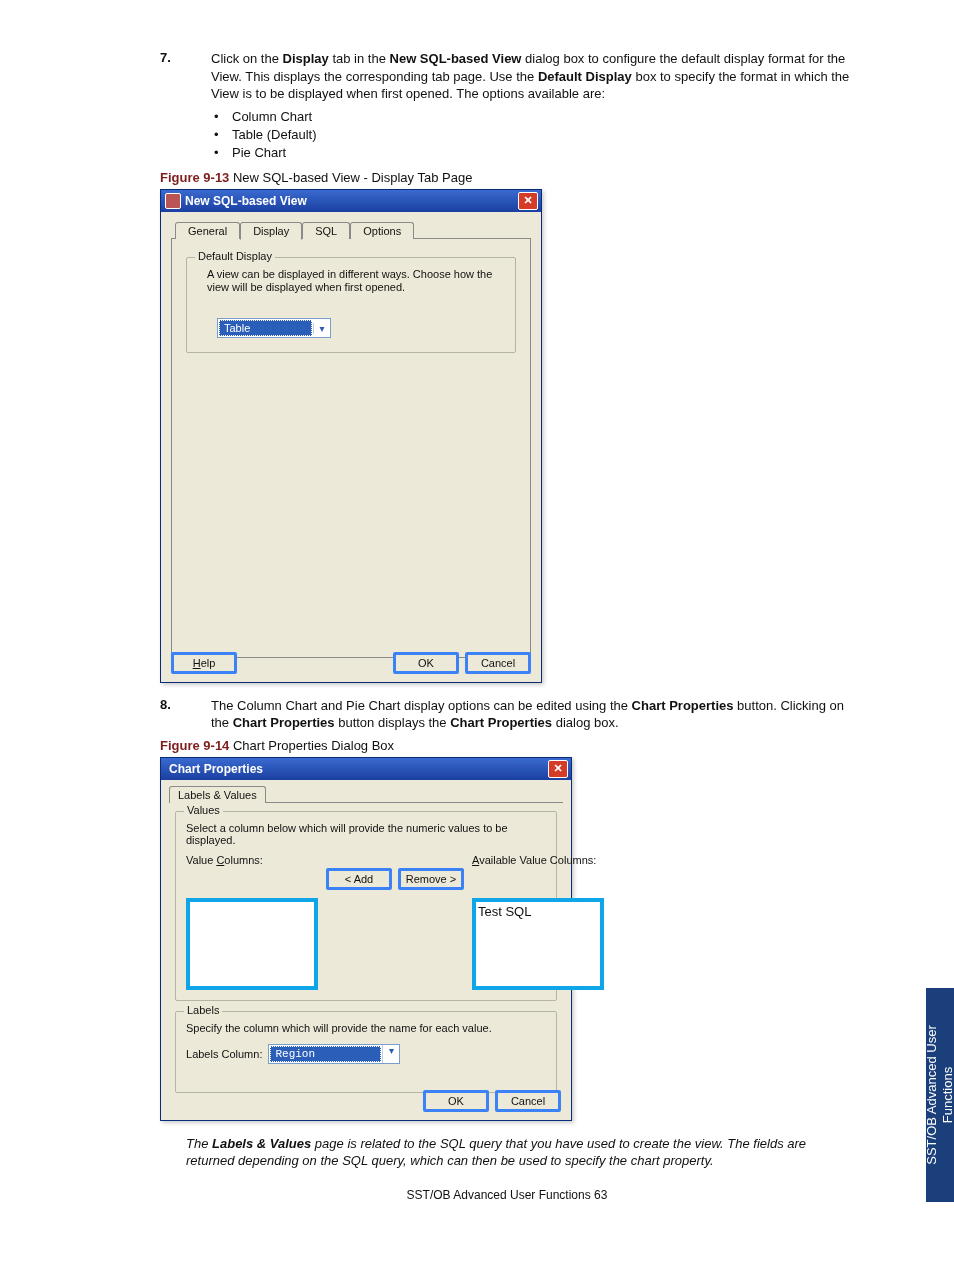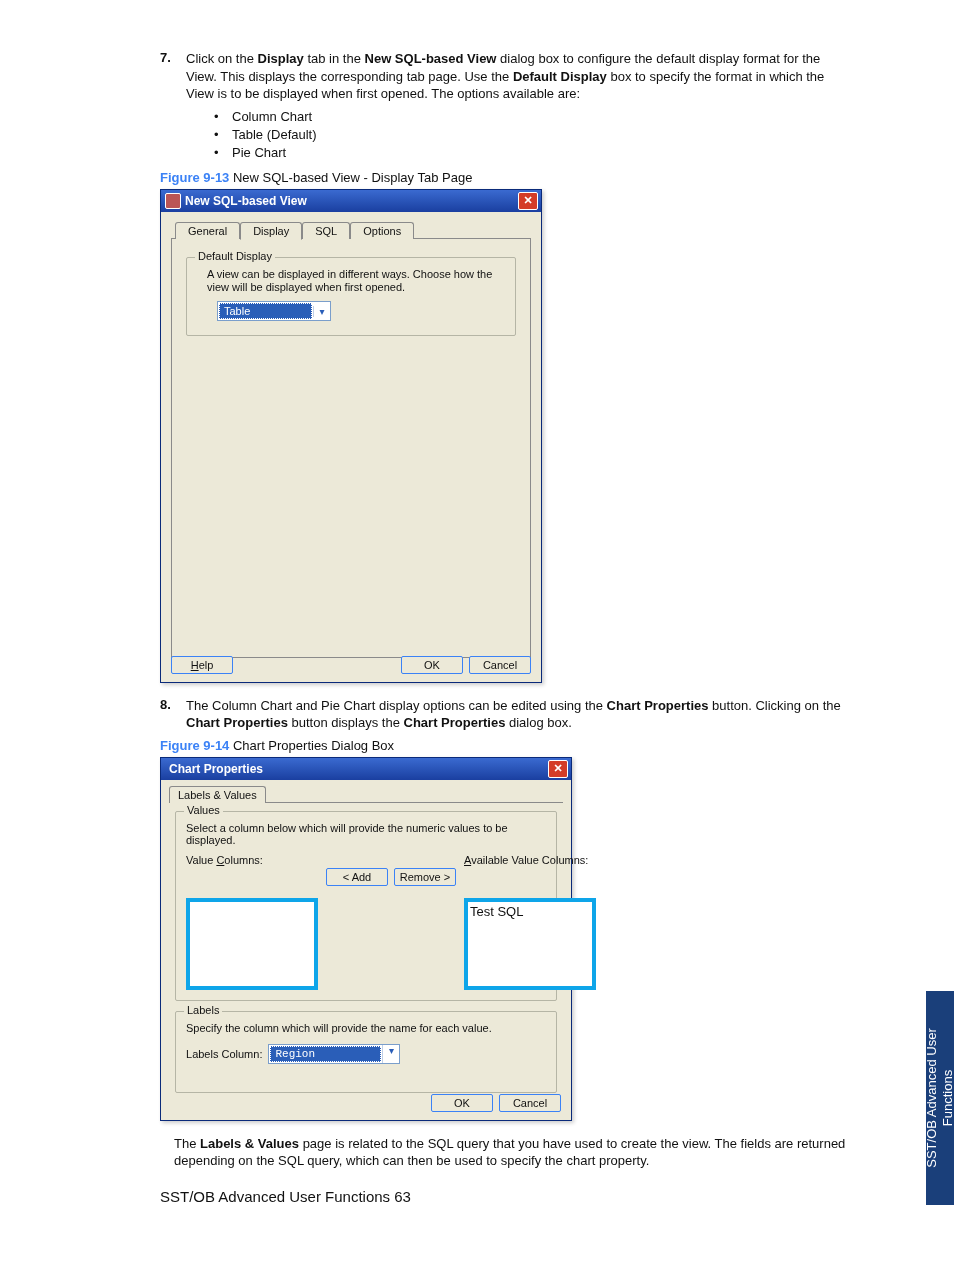--- a/index.html
+++ b/index.html
@@ -22,20 +22,21 @@
   }
   .step-num {
     font-weight: bold;
     width: 26px;
     flex-shrink: 0;
     text-align: left;
   }
   .step-body {
     flex: 1;
     line-height: 1.35;
+    margin-left: 25px;
   }
   .step-body b { font-weight: bold; }
   ul.bullets {
     list-style: none;
     padding: 0;
     margin: 4px 0 10px 54px;
   }
   ul.bullets li {
     position: relative;
     padding-left: 18px;
@@ -44,21 +45,21 @@
   ul.bullets li::before {
     content: "•";
     position: absolute;
     left: 0;
     color: #111;
   }
   .figcap {
     margin: 6px 0 4px 0;
     font-size: 13px;
   }
-  .figcap .fignum { font-weight: bold; color: #3b82f6; }
+  .figcap .fignum { font-weight: bold; color: #7f1d1d; }
   
   
   .dialog1 {
     width: 380px;
     border: 1px solid #0a2a7a;
     margin-bottom: 14px;
     box-shadow: 2px 2px 4px rgba(0,0,0,0.2);
   }
   .tb {
     height: 22px;
@@ -133,21 +134,21 @@
   }
   .groupbox .legend {
     position: absolute;
     top: -8px; left: 8px;
     background: #ece9d8;
     padding: 0 3px;
     font-size: 11px;
   }
   .helptext {
     font-size: 11px;
-    margin: 0 0 6px 10px;
+    margin: 0 0 23px 10px;
     line-height: 1.25;
   }
   .combo {
     width: 112px;
     height: 18px;
     border: 1px solid #7a9ecb;
     background: #fff;
     display: flex;
     align-items: center;
     margin-left: 20px;
@@ -168,21 +169,21 @@
     font-size: 10px;
     border-left:1px solid #c0d0e8;
   }
   .d1foot {
     position: absolute;
     left: 10px; right: 10px; bottom: 8px;
     display: flex;
     justify-content: space-between;
   }
   .btn {
-    border: 1px solid #3b82f6;
+    border: 3px solid #3b82f6;
     background: #ece9d8;
     font-size: 11px;
     padding: 2px 0;
     width: 60px;
     text-align: center;
     border-radius: 2px;
   }
   .btn-row { display:flex; gap:6px; }
   
   
@@ -278,27 +279,28 @@
     color:#2a5eb8; font-size:10px;
     border-left:1px solid #c0d0e8;
   }
   .d2foot {
     position:absolute;
     right:10px; bottom:8px;
     display:flex; gap:6px;
   }
   
   .body-para {
-    margin: 8px 0 18px 14px;
+    margin: 8px 0 18px 26px;
     line-height: 1.35;
+    font-style: italic;
   }
   
   .footer-right {
-    text-align: left;
-    font-size: 15px;
+    text-align: center;
+    font-size: 12px;
     margin-top: 8px;
   }
   
   .sidetab {
     position: absolute;
     right: 0;
     bottom: 40px;
     width: 28px;
     height: 214px;
     background: #1a3f7a;

